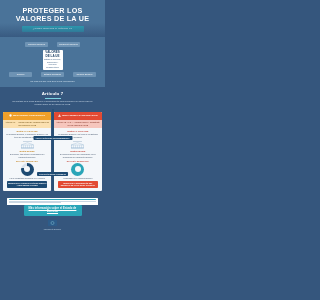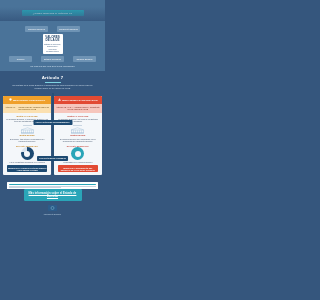--- a/index.html
+++ b/index.html
@@ -121,20 +121,21 @@
   .screen-bar { height:1px; background:#2aa5b8; border-radius:.4px; margin-bottom:.8px; }
   .screen-line { height:.6px; background:#c9d6e2; border-radius:.3px; margin-bottom:.6px; }
   .screen-line.s { width:60%; }
 </style>
 </head>
 <body>
 
 <div class="page">
 
   <div class="header">
+    <div class="title">PROTEGER LOS VALORES DE LA UE</div>
     <div class="subtitle-banner">¿Cómo funciona el artículo 7?</div>
   </div>
 
   <div class="flow">
     <div class="flow-row">
       <div class="flow-node">Comisión Europea</div>
       <div class="flow-node">Parlamento Europeo</div>
     </div>
     <div class="flow-center">
       <div class="fc-main">VALORES DE LA UE</div>

